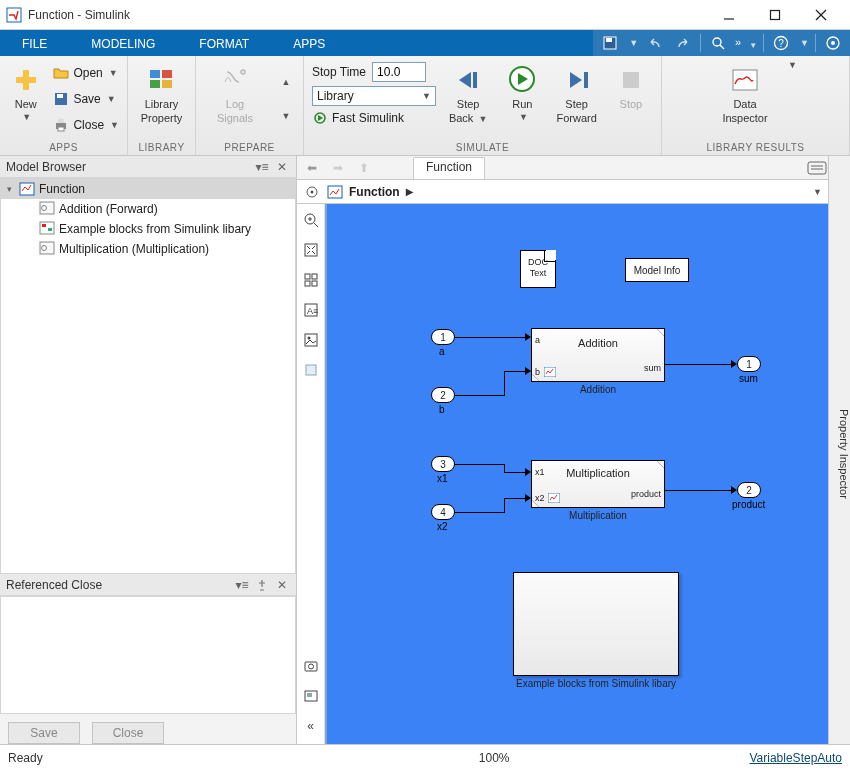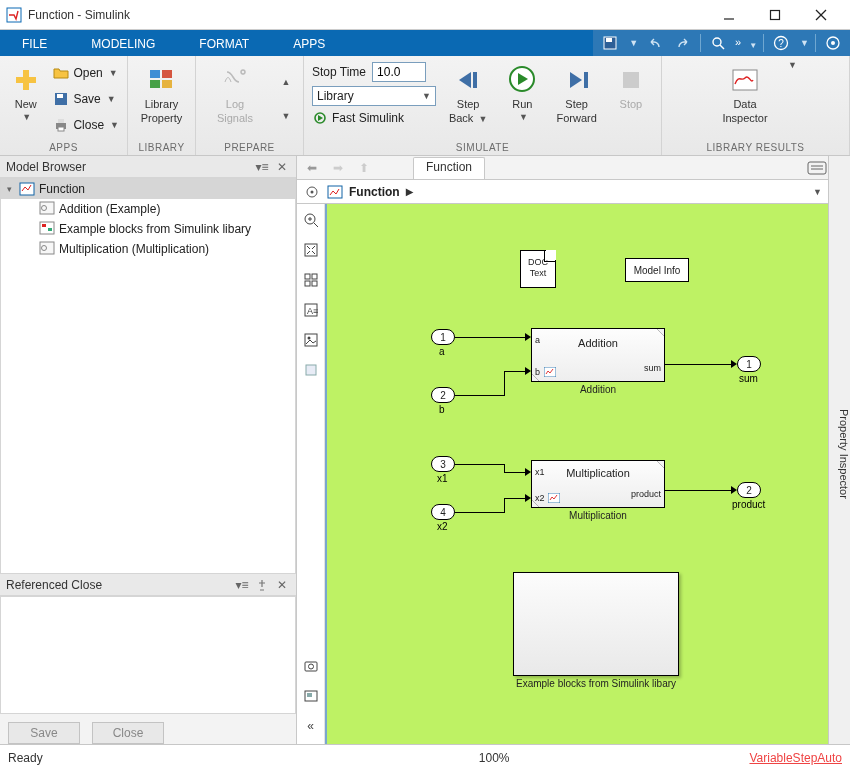--- a/index.html
+++ b/index.html
@@ -56,21 +56,21 @@
   .navarrow { width:22px; height:22px; display:flex; align-items:center; justify-content:center; color:#999; }
   .ctab { height:22px; background:#fff; border:1px solid #c8c8c8; border-bottom:none; padding:2px 12px; font-size:12px; color:#333; border-top-left-radius:2px; border-top-right-radius:2px; }
   .canvas-tabbar .sp { flex:1; }
   .canvas-breadcrumb { height:24px; border-bottom:1px solid #c8c8c8; display:flex; align-items:center; padding:0 6px; gap:6px; font-size:12px; background:#fff; }
   .canvas-breadcrumb .bcbtn { width:18px; height:18px; display:flex; align-items:center; justify-content:center; }
   .canvas-breadcrumb .grow { flex:1; }
   .canvas-inner { flex:1; display:flex; }
   .palette { width:28px; background:#fff; border-right:1px solid #e3e3e3; display:flex; flex-direction:column; align-items:center; padding-top:6px; gap:10px; }
   .palette .pbtn { width:20px; height:20px; display:flex; align-items:center; justify-content:center; color:#444; }
   .palette .spacer2 { flex:1; }
-  .diagram { flex:1; background:#bef264; position:relative; overflow:hidden; border:2px solid #1163a5; border-top:none; border-right:none; border-bottom:none; border-left: none;}
+  .diagram { flex:1; background:#3b82f6; position:relative; overflow:hidden; border:2px solid #1163a5; border-top:none; border-right:none; border-bottom:none; border-left: none;}
   .diagram-content { position:absolute; inset:0; }
   
   .port { position:absolute; width:24px; height:16px; border:1px solid #000; border-radius:8px; background:#fff; display:flex; align-items:center; justify-content:center; font-size:10px; }
   .port.out { border-radius: 8px; }
   .plabel { position:absolute; font-size:10px; color:#000; }
   .subsys { position:absolute; border:1px solid #000; background:linear-gradient(#fdfdfd,#eee); }
   .subsys .hdr { font-size:11px; text-align:center; padding-top:4px; }
   .subsys .pin { position:absolute; font-size:9px; }
   .subsys-label { position:absolute; font-size:10px; text-align:center; }
   .wire { position:absolute; background:#000; }
@@ -80,21 +80,21 @@
   .docinfo::after { content:""; position:absolute; top:0; right:0; width:10px; height:10px; border-left:1px solid #000; border-bottom:1px solid #000; background:linear-gradient(135deg,#fff 49%, transparent 51%); }
   .modelinfo { position:absolute; border:1px solid #000; background:#fff; width:64px; height:24px; font-size:10px; display:flex; align-items:center; justify-content:center; }
   .bigsubsys { position:absolute; width:166px; height:104px; border:1px solid #000; background:linear-gradient(#fcfcfc,#e9e9e9); box-shadow: 2px 2px 3px rgba(0,0,0,.25); }
   .bigsubsys-label { position:absolute; font-size:10px; text-align:center; width:166px; }
   
   .rightdock { width:22px; background:#f0f0f0; border-left:1px solid #c8c8c8; writing-mode: vertical-rl; text-align:center; font-size:11px; color:#333; padding-top:8px; }
   
   .statusbar { height:26px; border-top:1px solid #c7c7c7; display:flex; align-items:center; padding:0 8px; font-size:12px; color:#333; }
   .statusbar .grow { flex:1; }
   .statusbar .zoom { margin-right:40px; }
-  .statusbar .solver { color:#ef4444; text-decoration:underline;text-align:right; }
+  .statusbar .solver { color:#0c4a6e; text-decoration:underline;text-align:right; }
   svg { display:block; }
 </style>
 </head>
 <body>
 
 <div class="titlebar">
   <span class="icon">
     <svg width="16" height="16">
         <rect x="1" y="1" width="14" height="14" fill="#fff" stroke="#0a69b3"></rect>
         <path d="M3 8h5l2 4 2-8" stroke="#d22" fill="none" stroke-width="1.4"></path>
@@ -363,21 +363,21 @@
           </span>
         <span>Function</span>
       </div>
       <div class="treerow child">
         <span class="nico">
             <svg width="16" height="14">
               <rect x="1" y="1" width="14" height="12" fill="#f7f7f7" stroke="#888"></rect>
               <circle cx="5" cy="7" r="2.5" fill="none" stroke="#888"></circle>
             </svg>
           </span>
-        <span>Addition (Example)</span>
+        <span>Addition (Forward)</span>
       </div>
       <div class="treerow child">
         <span class="nico">
             <svg width="16" height="14">
               <rect x="1" y="1" width="14" height="12" fill="#fff" stroke="#888"></rect>
               <rect x="3" y="3" width="4" height="3" fill="#d22"></rect>
               <rect x="9" y="7" width="4" height="3" fill="#3a7"></rect>
             </svg>
           </span>
         <span>Example blocks from Simulink libary</span>

